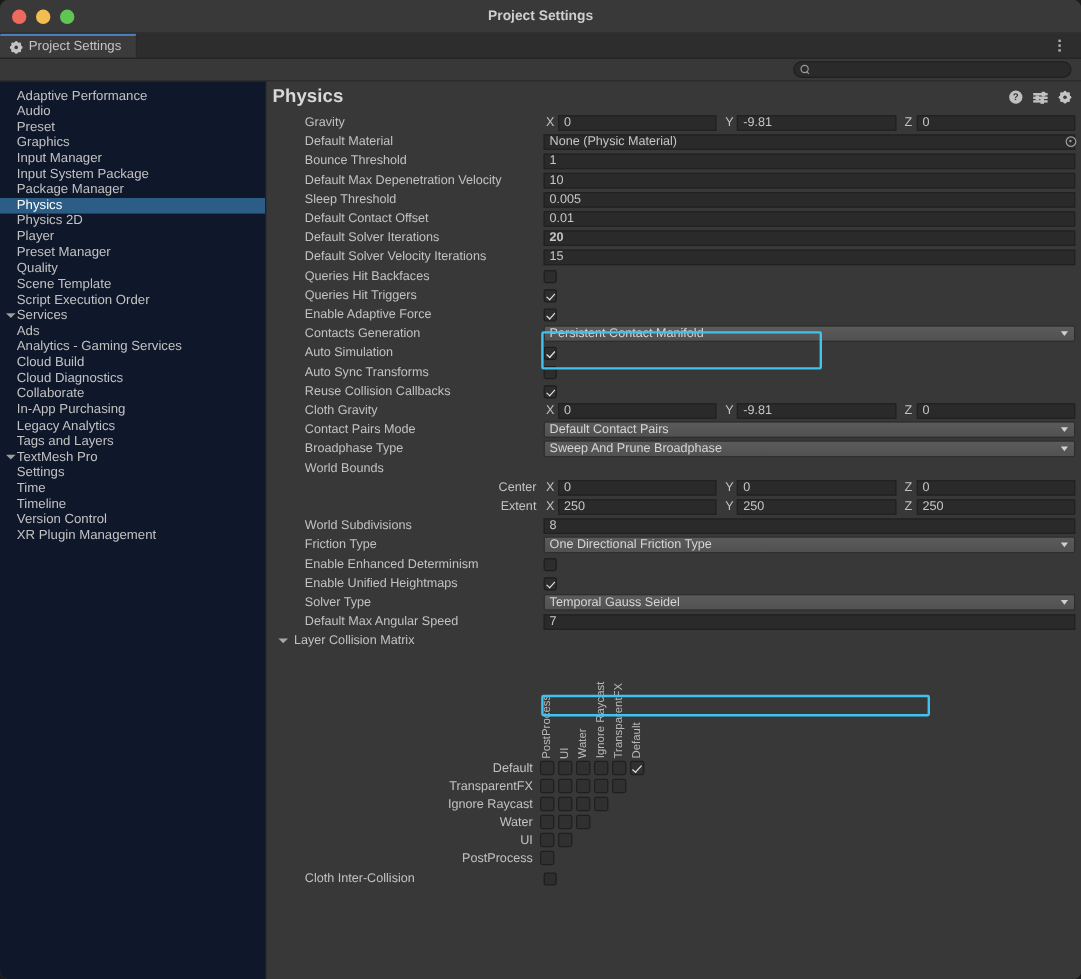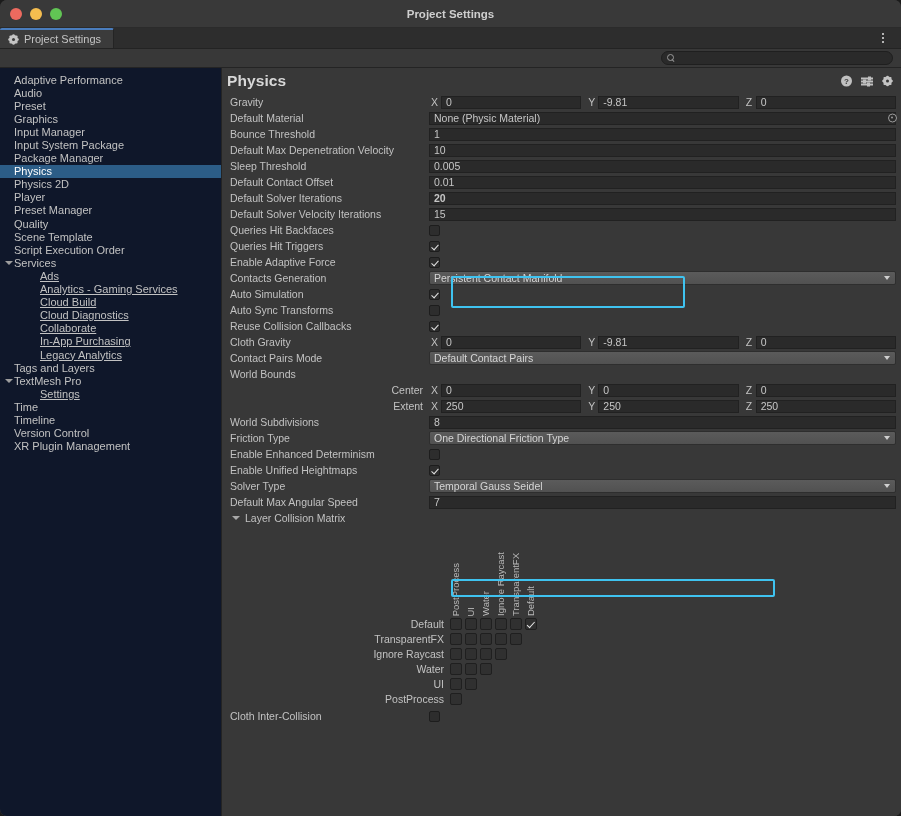--- a/index.html
+++ b/index.html
@@ -130,21 +130,21 @@
   }
   .nav-item {
     height: 13.1px;
     display: flex; align-items: center;
     font-size: 11px; color: #c2c2c2;
     padding-left: 14px;
     white-space: nowrap;
     position: relative;
   }
   .nav-item.selected { background: #2c5d87; color: #ffffff; }
-  .nav-item.indent-1 { padding-left: 40px; text-decoration: underline; }
+  .nav-item.indent-1 { padding-left: 14px; }
   .tri {
     position: absolute; left: 5px; top: 50%;
     transform: translateY(-50%);
     width: 0; height: 0;
     border-left: 4px solid transparent;
     border-right: 4px solid transparent;
     border-top: 4px solid #9d9d9d;
   }
 
   
@@ -195,20 +195,21 @@
   .row {
     height: 16px;
     display: flex; align-items: center;
     position: relative;
     padding-left: 8px;
   }
   .row .label {
     font-size: 10.5px; color: #c2c2c2;
     white-space: nowrap;
     flex: 0 0 auto;
+    margin-left: 24px;
   }
   .label-col { width: 199px; flex: 0 0 199px; }
   .fields { flex: 1; display: flex; align-items: center; gap: 0; min-width: 0; }
 
   .field {
     height: 13px;
     background: #2a2a2a;
     border: 1px solid #212121;
     font-size: 10.5px; color: #c6c6c6;
     display: flex; align-items: center;
@@ -620,20 +621,29 @@
         <div class="row">
           <div class="label label-col">Contact Pairs Mode</div>
           <div class="fields" style="padding-right:5px;">
             <span class="dropdown">
               <span>Default Contact Pairs</span>
               <span class="caret"></span>
             </span>
           </div>
         </div>
 
+        <div class="row">
+          <div class="label label-col">Broadphase Type</div>
+          <div class="fields" style="padding-right:5px;">
+            <span class="dropdown">
+              <span>Sweep And Prune Broadphase</span>
+              <span class="caret"></span>
+            </span>
+          </div>
+        </div>
 
         <div class="row">
           <div class="label label-col">World Bounds</div>
         </div>
 
         <div class="row nested">
           <div class="label label-col">Center</div>
           <div class="fields">
             <span class="vec-label">X</span>
             <span class="field vec-field">0</span>

